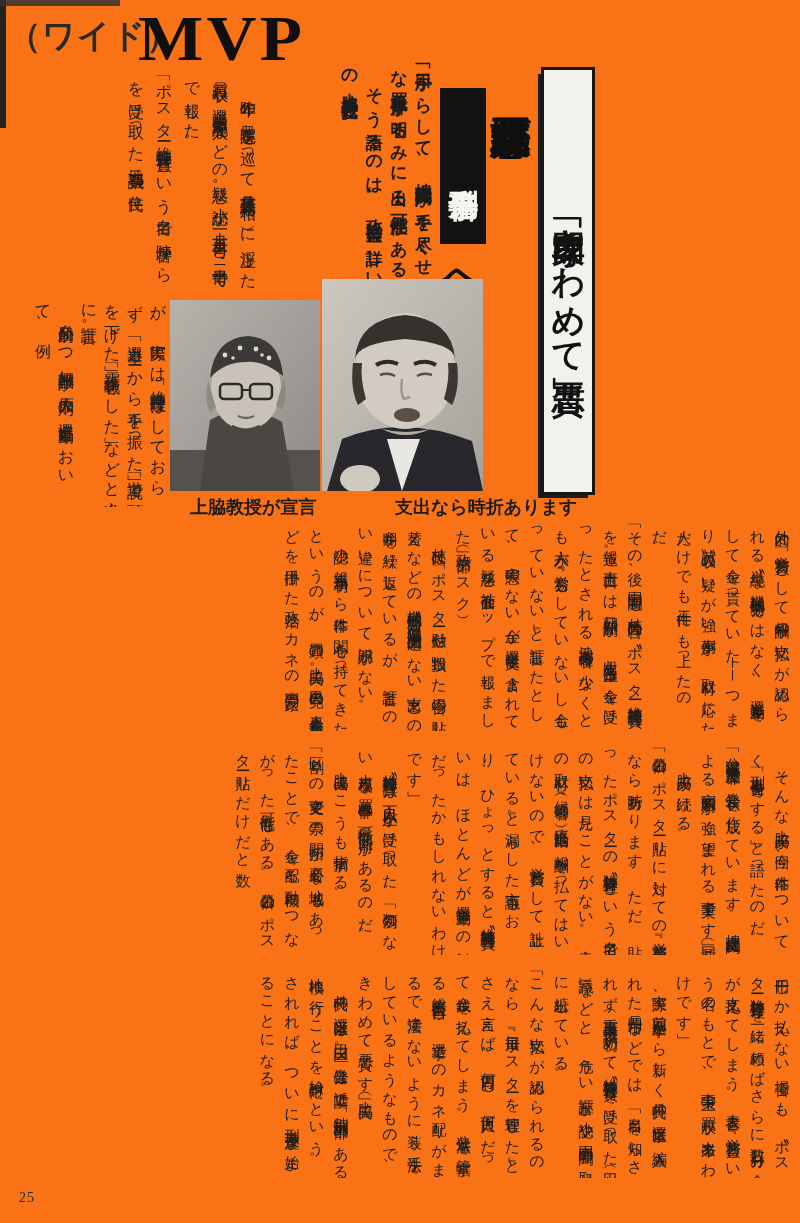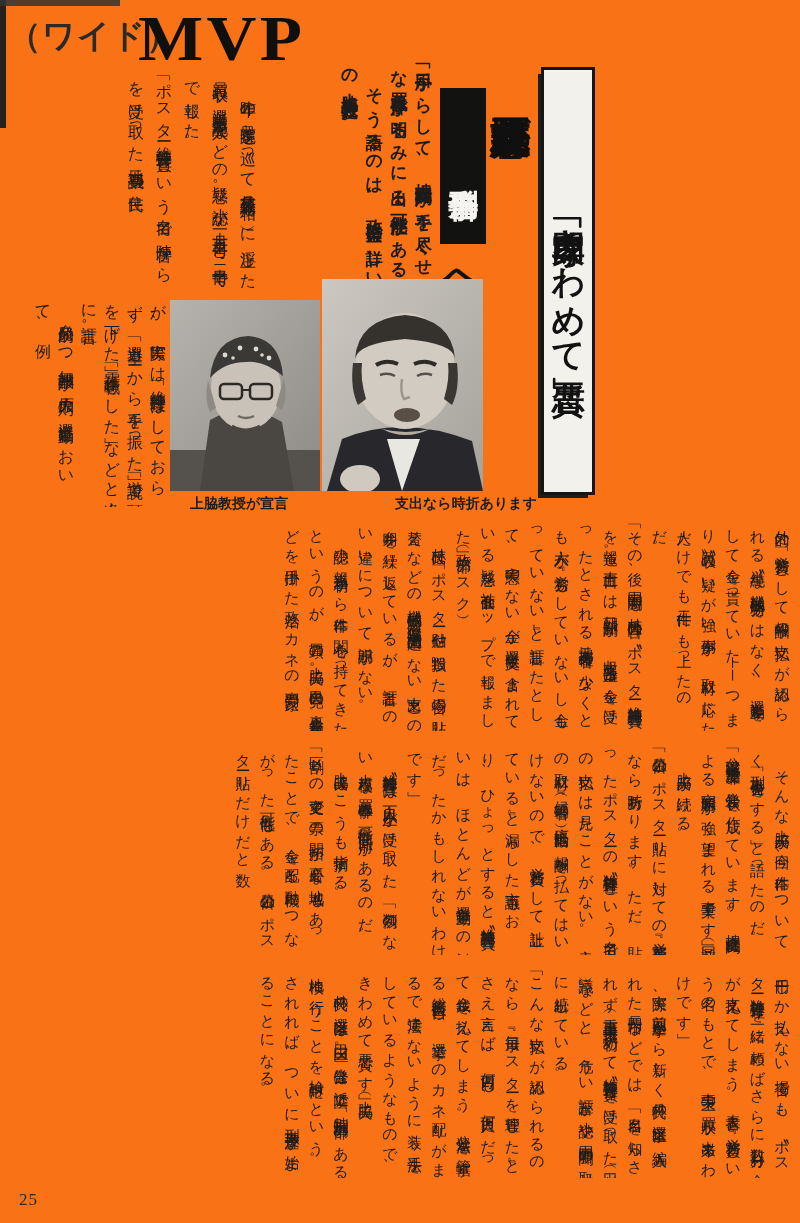--- a/index.html
+++ b/index.html
@@ -44,31 +44,31 @@
     left:440px;top:88px;width:46px;height:156px;background:#121211;
     font-size:30px;font-weight:900;color:#f5f4f0;
     display:flex;align-items:center;justify-content:center;
   }
   .hl-c-tail{left:440px;top:248px;width:46px;height:52px;font-size:40px;font-weight:900;color:#121212;text-align:center;}
 
   
   .photo{overflow:hidden;background:#b3b0aa;}
   .photo-left{left:170px;top:300px;width:150px;height:191px;}
   .photo-right{left:322px;top:279px;width:161px;height:212px;}
-  .caption{font-size:14px;font-weight:700;color:#18181​6;}
+  .caption{font-size:18px;font-weight:700;color:#18181​6;}
   .cap-left{left:190px;top:495px;}
   .cap-right{left:395px;top:495px;}
 
   
   .band{left:8px;width:786px;height:212px;font-size:15px;line-height:24.5px;letter-spacing:2px;}
   .band1{top:519px;}
   .band2{top:743px;}
   .band3{top:966px;}
 
-  .page-number{left:19px;top:1190px;font-size:17px;color:#2a2a28;letter-spacing:1px;}
+  .page-number{left:19px;top:1190px;font-size:14px;color:#2a2a28;letter-spacing:1px;}
 </style>
 </head>
 <body>
 
 <div class="page">
 
   <div class="abs edge-left"></div>
   <div class="abs edge-top"></div>
 
   <div class="abs logo-wide gothic">（ワイド）</div>

